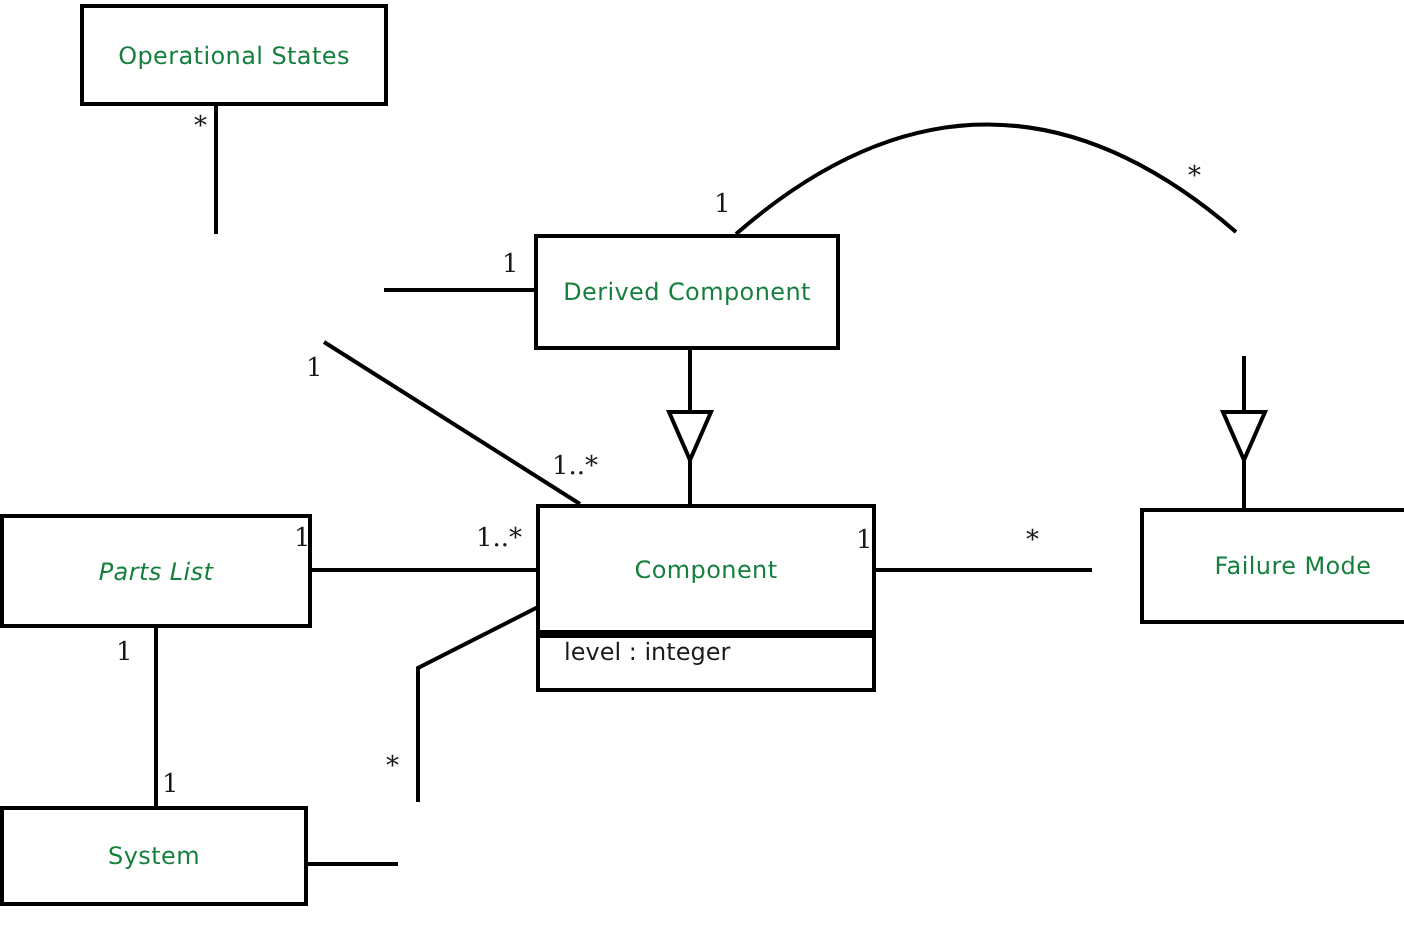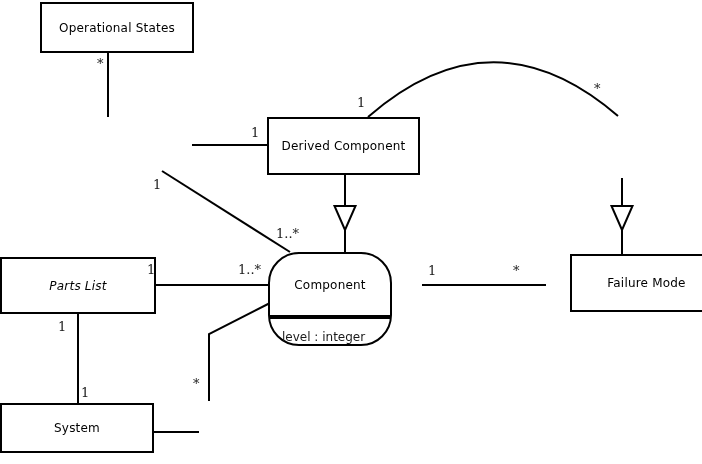--- a/index.html
+++ b/index.html
@@ -22,41 +22,41 @@
     box-sizing: border-box;
     border: 2px solid #000000;
     background: #ffffff;
     display: flex;
     align-items: center;
     justify-content: center;
     z-index: 2;
   }
   .uml-name {
     font-size: 12px;
-    color: #000000;
+    color: #15803d;
     white-space: nowrap;
     letter-spacing: 0.2px;
   }
   .uml-box.compartmented {
     flex-direction: column;
     align-items: stretch;
     justify-content: flex-start;
     padding: 0;
   }
   .uml-main {
     flex: 0 0 61px;
     display: flex;
     align-items: center;
     justify-content: center;
     border-bottom: 4px solid #000000;
   }
   .uml-attrs {
     flex: 1 1 auto;
     display: flex;
-    align-items: flex-end;
+    align-items: flex-start;
     padding-left: 12px;
   }
   .uml-attr {
     font-size: 12px;
     color: #1a1a1a;
     white-space: nowrap;
   }
   .mult {
     position: absolute;
     font-family: "DejaVu Serif", serif;
@@ -99,21 +99,21 @@
 
   <div class="uml-box" style="left:267px; top:117px; width:153px; height:58px;">
     <span class="uml-name">Derived Component</span>
   </div>
 
 
   <div class="uml-box" style="left:0px; top:257px; width:156px; height:57px;font-style:italic;">
     <span class="uml-name">Parts List</span>
   </div>
 
-  <div class="uml-box compartmented" style="left:268px; top:252px; width:124px; height:94px;border-radius:31px;">
+  <div class="uml-box compartmented" style="left:268px; top:252px; width:170px; height:94px;">
     <div class="uml-main">
       <span class="uml-name">Component</span>
     </div>
     <div class="uml-attrs">
       <span class="uml-attr">level : integer</span>
     </div>
   </div>
 
   <div class="uml-box" style="left:546px; top:254px; width:153px; height:58px;margin-left:24px;">
     <span class="uml-name">Failure Mode</span>

